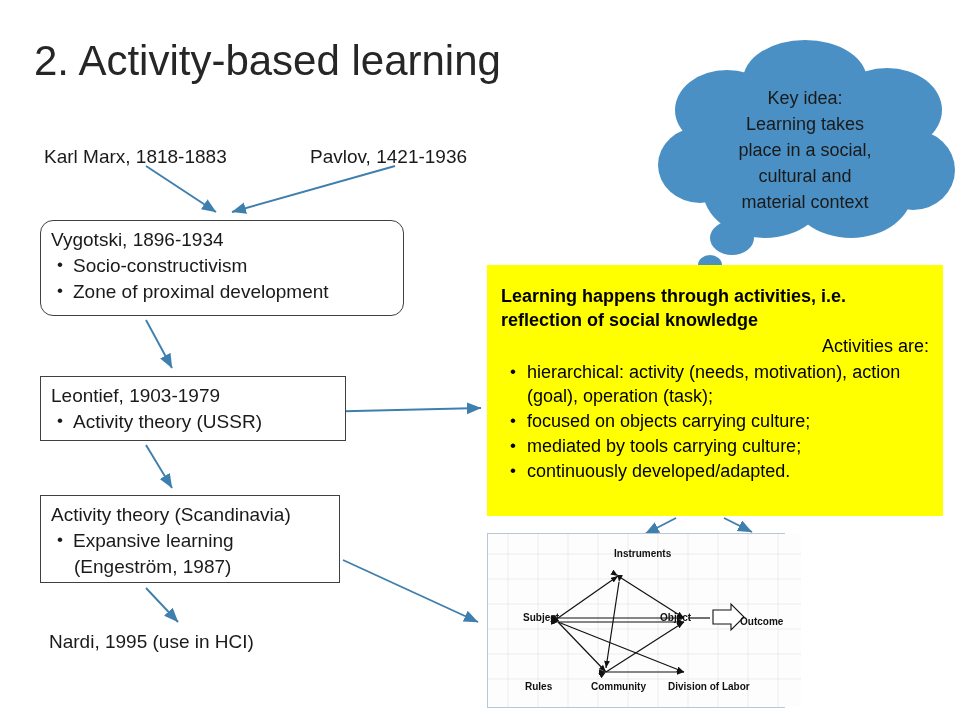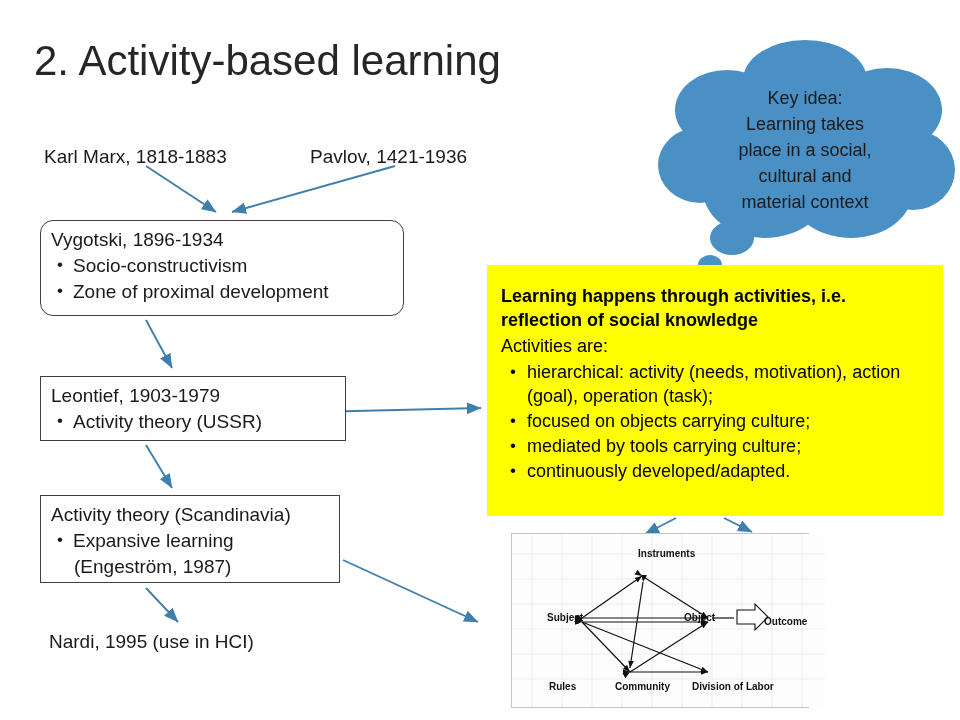--- a/index.html
+++ b/index.html
@@ -97,20 +97,21 @@
     font-size: 18px;
     font-weight: bold;
     line-height: 1.33;
     color: #000;
   }
   #yellow-box .y-line {
     font-size: 18px;
     line-height: 1.33;
     color: #000;
     margin-top: 2px;
+    text-align: right;
   }
   #yellow-box ul {
     margin: 2px 0 0 0;
     padding: 0 0 0 26px;
     list-style: none;
   }
   #yellow-box ul li {
     font-size: 18px;
     line-height: 1.33;
     color: #000;
@@ -138,21 +139,21 @@
     top: 60px;
     width: 228px;
     text-align: center;
     font-size: 18px;
     line-height: 1.45;
     color: #1a1a1a;
   }
 
   
   #triangle-box {
-    left: 511px;
+    left: 487px;
     top: 533px;
     width: 298px;
     height: 175px;
     background: #fdfdfd;
     border: 1px solid #b9c6d6;
     box-sizing: border-box;
   }
   #triangle-box .tri-label {
     position: absolute;
     font-family: "Liberation Sans", sans-serif;

